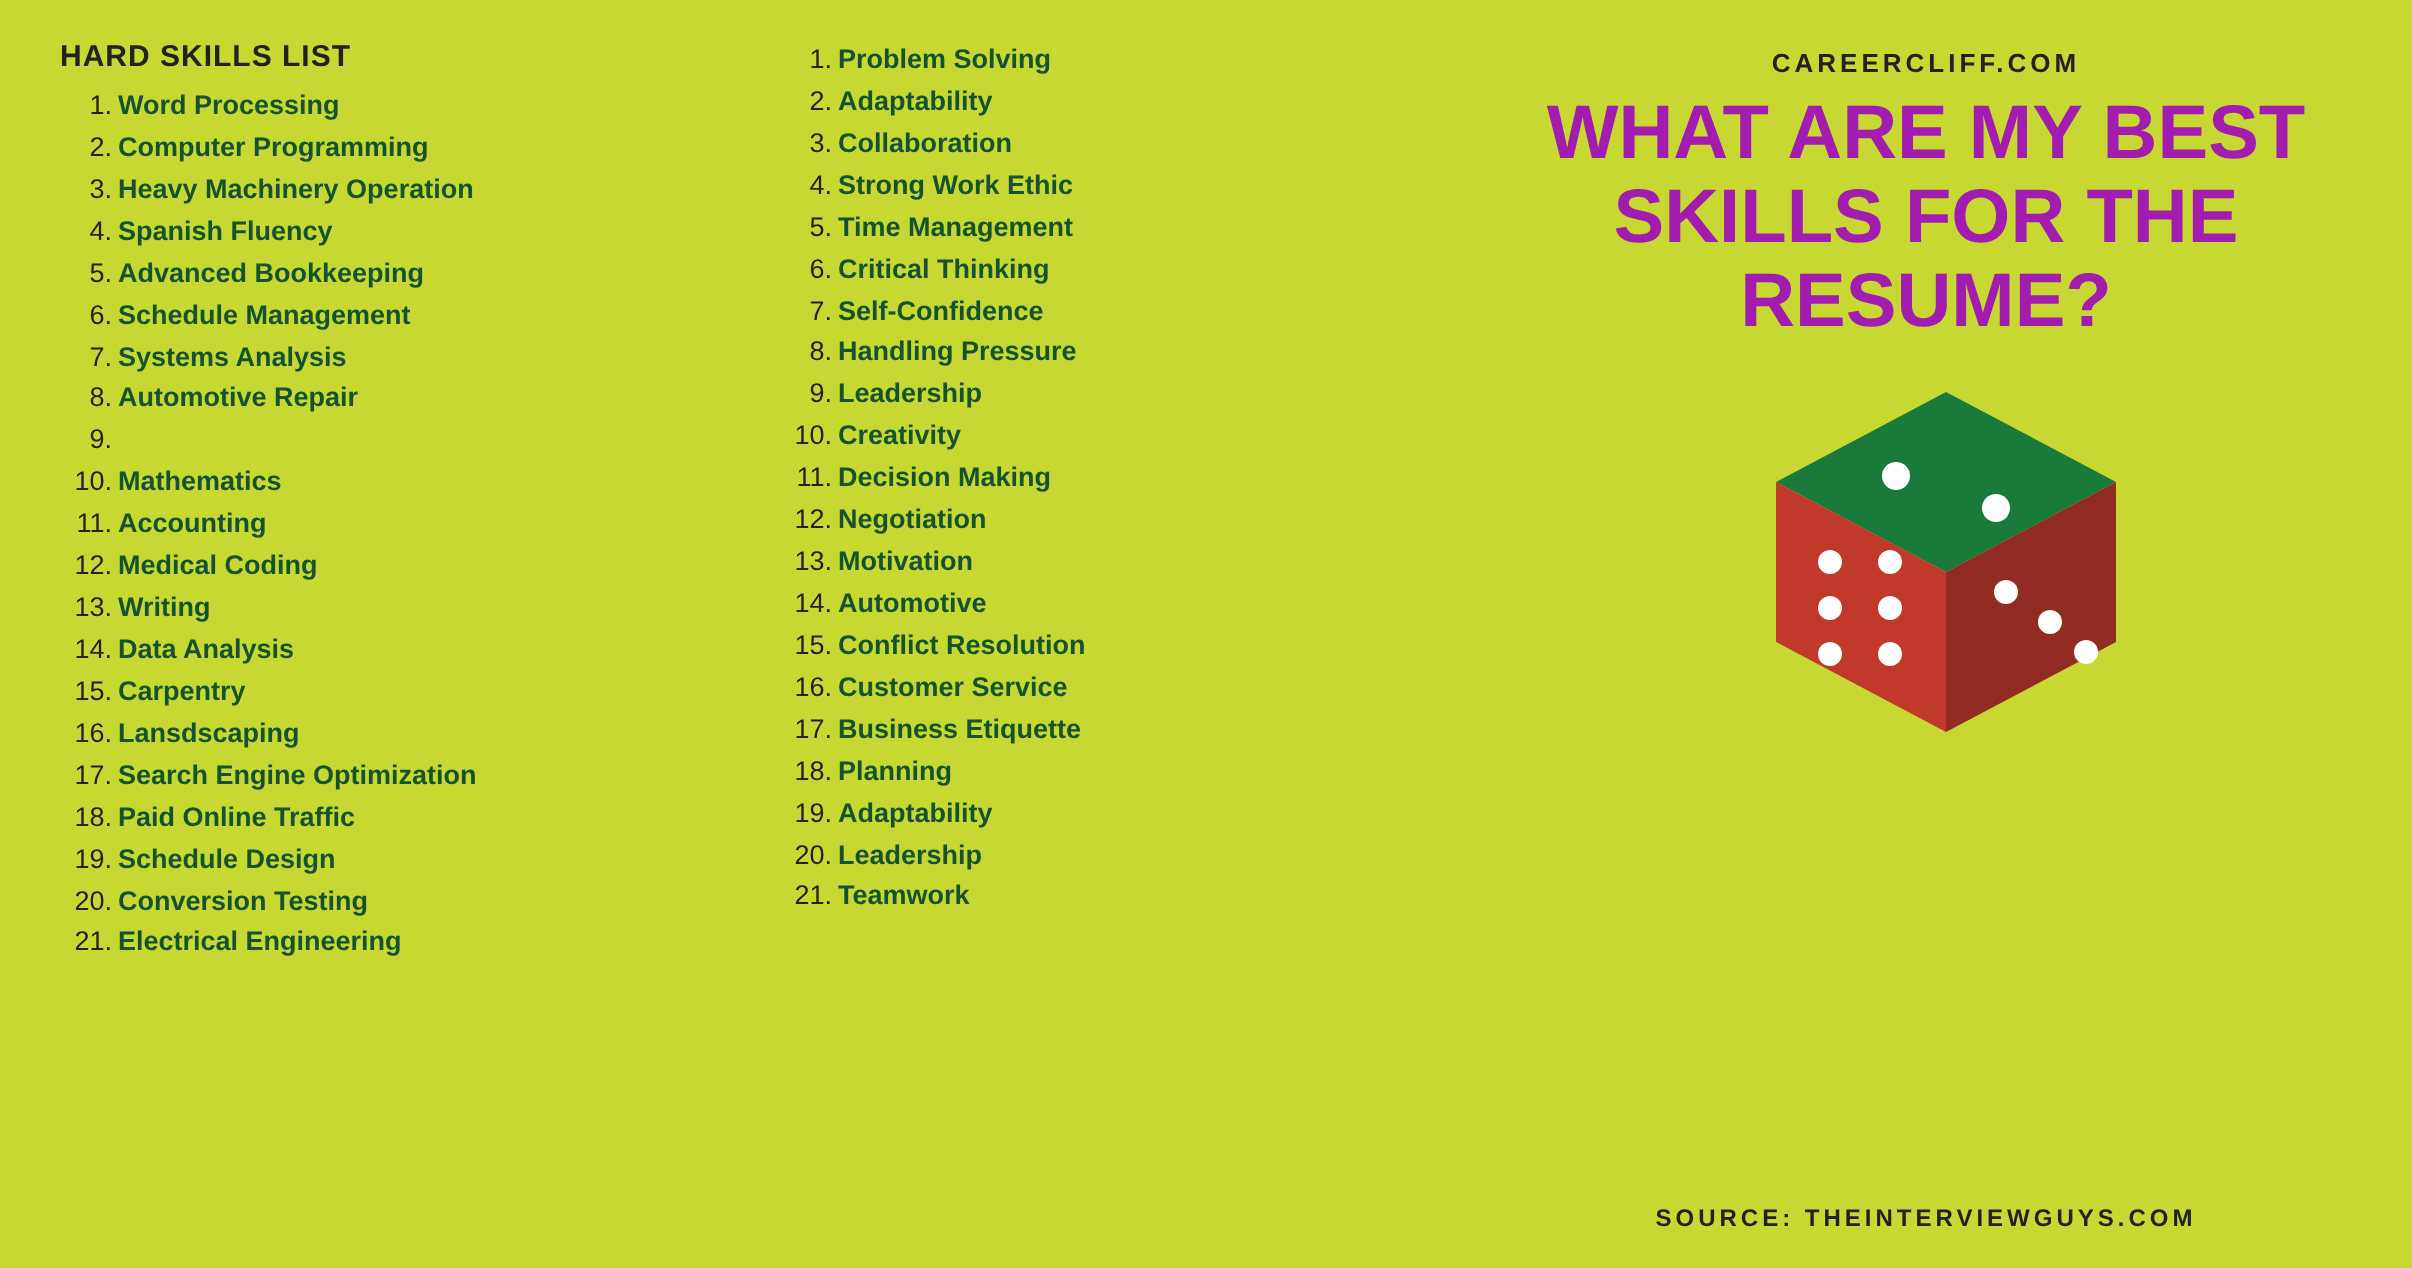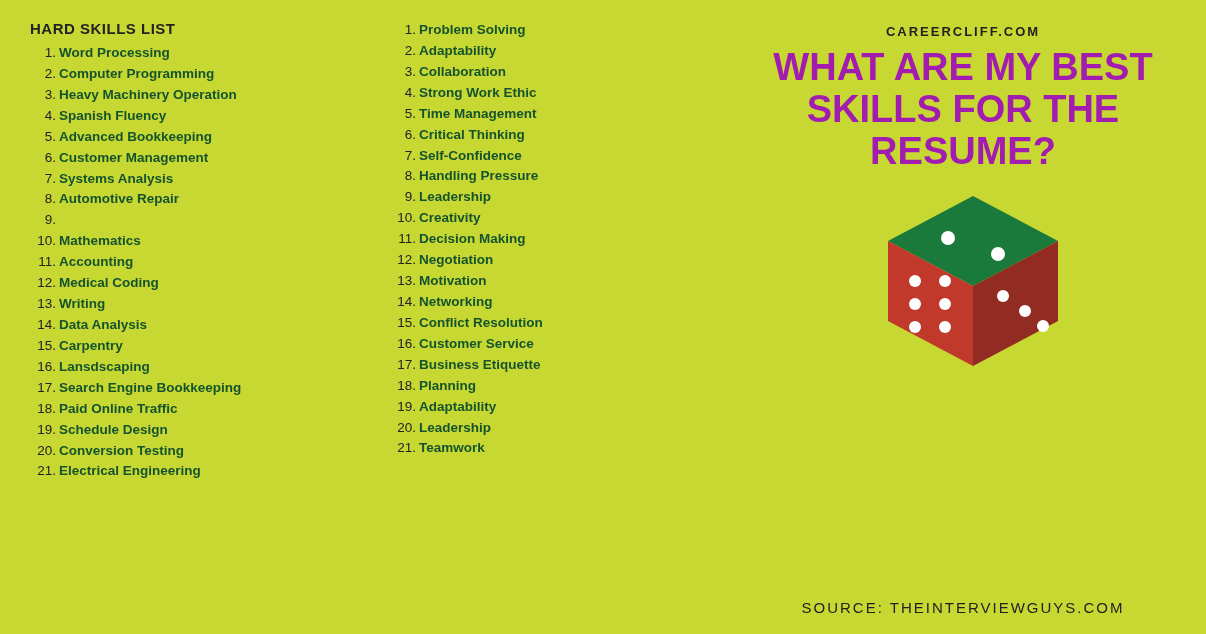--- a/index.html
+++ b/index.html
@@ -75,22 +75,22 @@
       font-family: 'Arial Black', Arial, sans-serif;
       text-transform: uppercase;
     }
     .dice-container {
       width: 180px;
       height: 180px;
       position: relative;
       margin: 0 auto;
     }
     .source-text {
-      font-size: 15px;
-      font-weight: normal;
+      font-size: 12px;
+      font-weight: bold;
       letter-spacing: 2px;
       color: #222;
       text-align: center;
       margin-top: auto;
       padding-bottom: 8px;
     }
     
     .dice-svg {
       width: 200px;
       height: 190px;
@@ -117,21 +117,21 @@
       <li>
         <span class="num">4.</span>
         <span class="item-text">Spanish Fluency</span>
       </li>
       <li>
         <span class="num">5.</span>
         <span class="item-text">Advanced Bookkeeping</span>
       </li>
       <li>
         <span class="num">6.</span>
-        <span class="item-text">Customer Management</span>
+        <span class="item-text">Schedule Management</span>
       </li>
       <li>
         <span class="num">7.</span>
         <span class="item-text">Systems Analysis</span>
       </li>
       <li>
         <span class="num">8.</span>
         <span class="item-text">Automotive Repair</span>
       </li>
       <li>
@@ -160,21 +160,21 @@
       <li>
         <span class="num">15.</span>
         <span class="item-text">Carpentry</span>
       </li>
       <li>
         <span class="num">16.</span>
         <span class="item-text">Lansdscaping</span>
       </li>
       <li>
         <span class="num">17.</span>
-        <span class="item-text">Search Engine Bookkeeping</span>
+        <span class="item-text">Search Engine Optimization</span>
       </li>
       <li>
         <span class="num">18.</span>
         <span class="item-text">Paid Online Traffic</span>
       </li>
       <li>
         <span class="num">19.</span>
         <span class="item-text">Schedule Design</span>
       </li>
       <li>
@@ -237,21 +237,21 @@
       <li>
         <span class="num">12.</span>
         <span class="item-text">Negotiation</span>
       </li>
       <li>
         <span class="num">13.</span>
         <span class="item-text">Motivation</span>
       </li>
       <li>
         <span class="num">14.</span>
-        <span class="item-text">Networking</span>
+        <span class="item-text">Automotive</span>
       </li>
       <li>
         <span class="num">15.</span>
         <span class="item-text">Conflict Resolution</span>
       </li>
       <li>
         <span class="num">16.</span>
         <span class="item-text">Customer Service</span>
       </li>
       <li>

